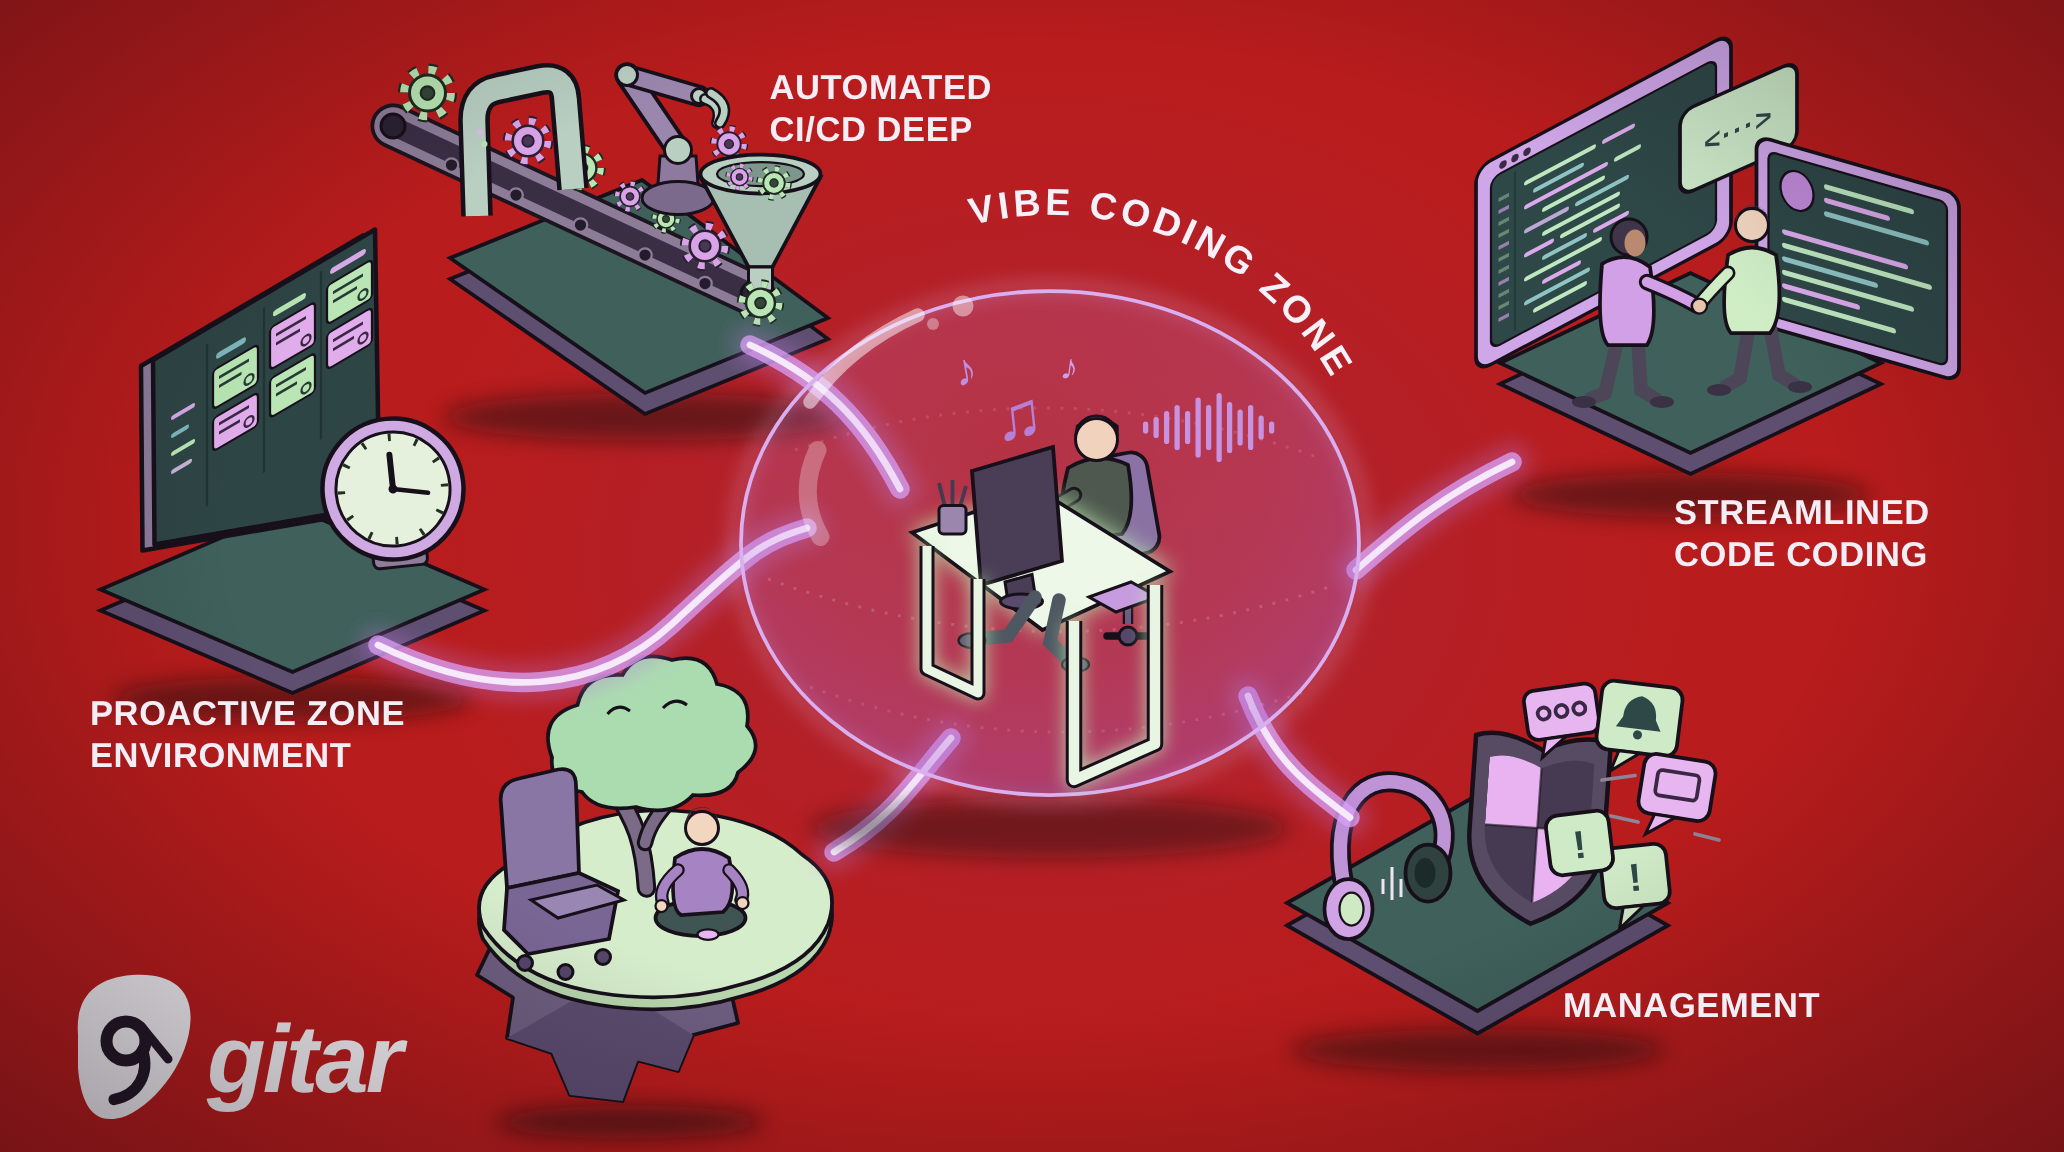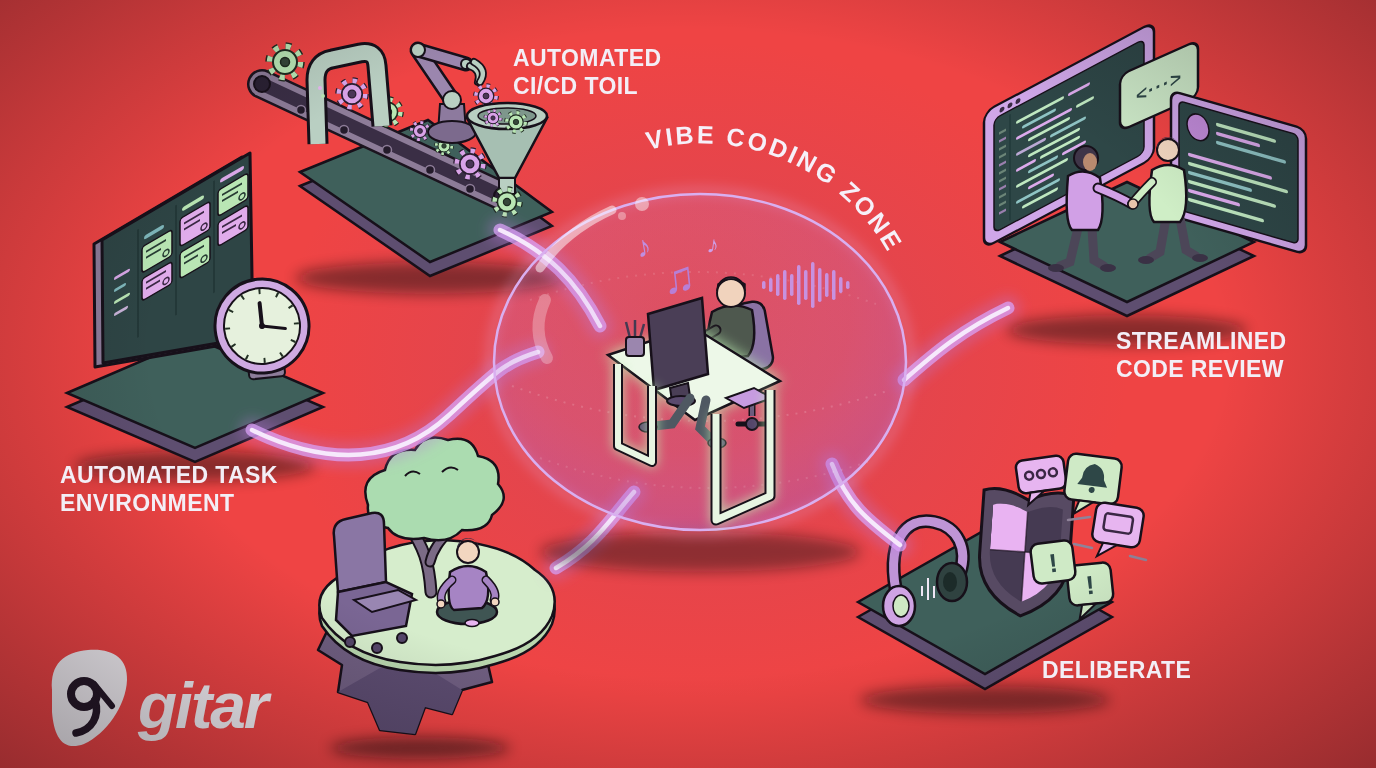--- a/index.html
+++ b/index.html
@@ -1,16 +1,16 @@
 <!DOCTYPE html>
 <html><head>
 <meta charset="utf-8">
 <style>
   html,body{margin:0;padding:0;background:#120a14;}
-  .stage{position:relative;width:1376px;height:768px;background:#ef4444;overflow:hidden;
+  .stage{position:relative;width:1376px;height:768px;background:#b91c1c;overflow:hidden;
          font-family:"Liberation Sans",sans-serif;}
   .stage svg{position:absolute;left:0;top:0;}
   .stage::after{content:"";position:absolute;inset:0;pointer-events:none;
     background:radial-gradient(ellipse at 50% 46%, rgba(0,0,0,0) 55%, rgba(10,5,12,.38) 100%);}
   .label{position:absolute;color:#f3eef6;font-weight:700;font-size:23px;line-height:28px;
          letter-spacing:.4px;z-index:5;white-space:nowrap;}
   svg text{font-family:"Liberation Sans",sans-serif;}
 </style>
 </head>
 <body>
@@ -483,29 +483,29 @@
       <circle cx="84" cy="694" r="13" fill="none" stroke="#241726" stroke-width="8"></circle>
       <path d="M 95 700 C 100 716 92 730 76 733" fill="none" stroke="#241726" stroke-width="7.5" stroke-linecap="round"></path>
       <path d="M 94 684 L 112 706" stroke="#241726" stroke-width="6" stroke-linecap="round"></path>
     </g>
     <text x="138" y="728" font-size="64" font-weight="bold" font-style="italic" letter-spacing="-2" fill="#f4f1f5">gitar</text>
   </g>
 </svg>
 
 <div class="label" style="left:513px;top:44px">
   <div>AUTOMATED</div>
-  <div>CI/CD TOIL</div>
+  <div>CI/CD DEEP</div>
 </div>
 <div class="label" style="left:60px;top:461px">
-  <div>AUTOMATED TASK</div>
+  <div>PROACTIVE ZONE</div>
   <div>ENVIRONMENT</div>
 </div>
 <div class="label" style="left:1116px;top:327px">
   <div>STREAMLINED</div>
-  <div>CODE REVIEW</div>
+  <div>CODE CODING</div>
 </div>
 <div class="label" style="left:517px;top:670px">
 </div>
 <div class="label" style="left:1042px;top:656px">
-  <div>DELIBERATE</div>
+  <div>MANAGEMENT</div>
 </div>
 
 </div>
 
 </body></html>

